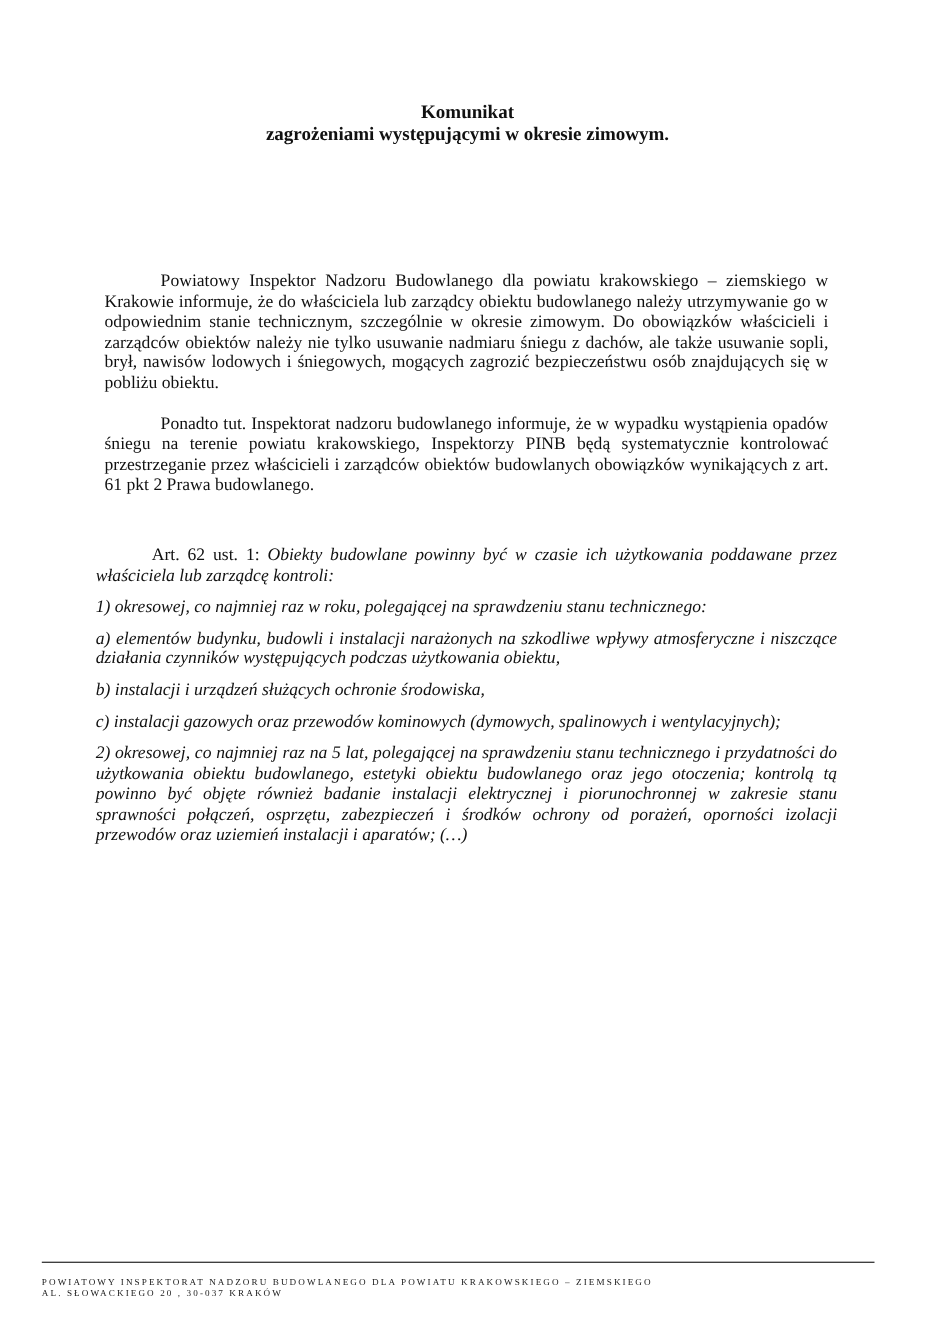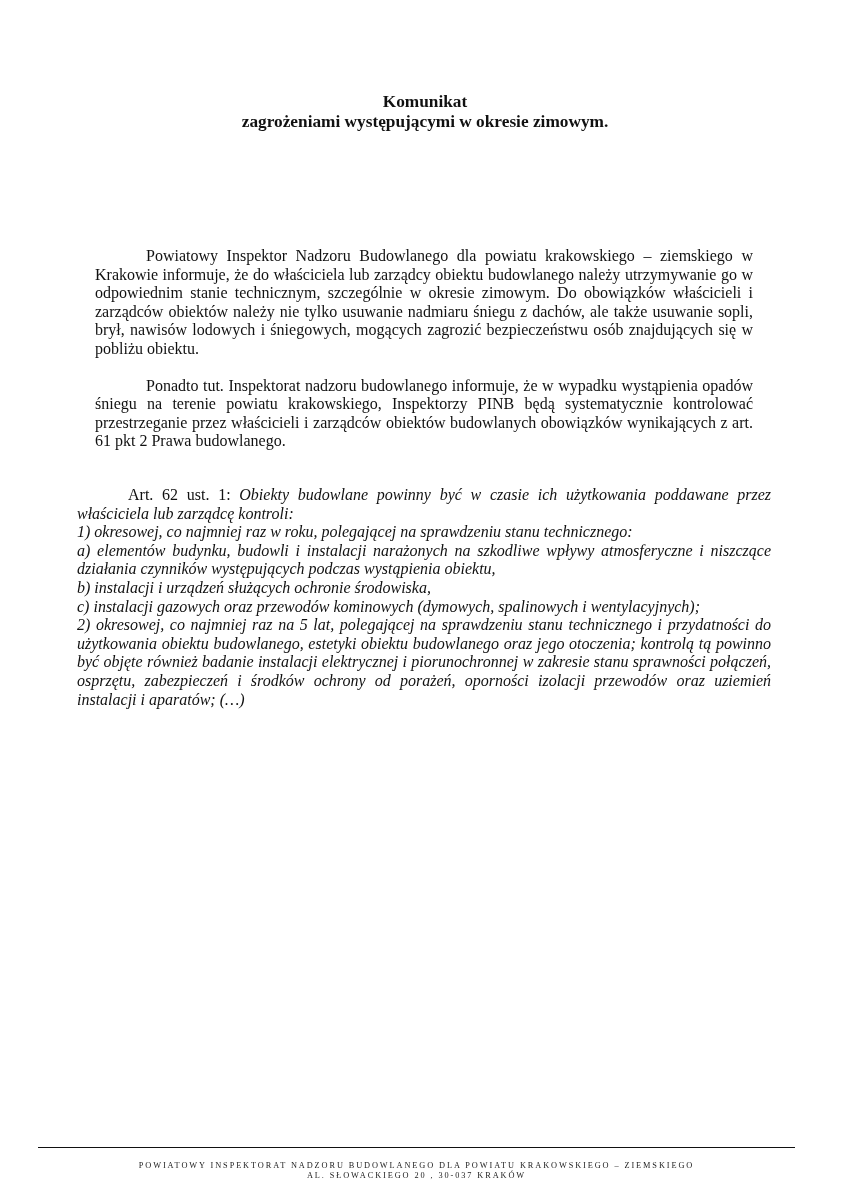--- a/index.html
+++ b/index.html
@@ -47,39 +47,38 @@
     }
     .law-block {
       position: absolute;
       left: 77px;
       width: 694px;
       top: 486px;
       font-size: 16px;
       line-height: 18.6px;
     }
     .law-block p {
-      margin: 0;
+      margin: 10px;
       text-align: justify;
     }
     .law-block p.indent { text-indent: 51px; }
     .law-block em { font-style: italic; }
     .footer-rule {
       position: absolute;
       left: 38px;
       width: 757px;
       top: 1147px;
       height: 0;
       border-top: 1.6px solid #111111;
     }
     .footer-text {
       position: absolute;
       left: 38px;
       width: 757px;
       top: 1161px;
-      text-align: center;
       font-size: 8.3px;
       line-height: 10px;
       letter-spacing: 1.9px;
       color: #222222;
     }
   </style>
 </head>
 <body>
 
 <div class="page">
@@ -90,21 +89,21 @@
   </div>
 
   <div class="body-text">
     <p>Powiatowy Inspektor Nadzoru Budowlanego dla powiatu krakowskiego – ziemskiego w Krakowie informuje, że do właściciela lub zarządcy obiektu budowlanego należy utrzymywanie go w odpowiednim stanie technicznym, szczególnie w okresie zimowym. Do obowiązków właścicieli i zarządców obiektów należy nie tylko usuwanie nadmiaru śniegu z dachów, ale także usuwanie sopli, brył, nawisów lodowych i śniegowych, mogących zagrozić bezpieczeństwu osób znajdujących się w pobliżu obiektu.</p>
     <p>Ponadto tut. Inspektorat nadzoru budowlanego informuje, że w wypadku wystąpienia opadów śniegu na terenie powiatu krakowskiego, Inspektorzy PINB będą systematycznie kontrolować przestrzeganie przez właścicieli i zarządców obiektów budowlanych obowiązków wynikających z art. 61 pkt 2 Prawa budowlanego.</p>
   </div>
 
   <div class="law-block">
     <p class="indent"><span>Art.  62 ust. 1: </span><em>Obiekty budowlane powinny być w czasie ich użytkowania poddawane przez właściciela lub zarządcę kontroli:</em></p>
     <p><em>1) okresowej, co najmniej raz w roku, polegającej na sprawdzeniu stanu technicznego:</em></p>
-    <p><em>a) elementów budynku, budowli i instalacji narażonych na szkodliwe wpływy atmosferyczne i niszczące działania czynników występujących podczas wystąpienia obiektu,</em></p>
+    <p><em>a) elementów budynku, budowli i instalacji narażonych na szkodliwe wpływy atmosferyczne i niszczące działania czynników występujących podczas użytkowania obiektu,</em></p>
     <p><em>b) instalacji i urządzeń służących ochronie środowiska,</em></p>
     <p><em>c) instalacji gazowych oraz przewodów kominowych (dymowych, spalinowych i wentylacyjnych);</em></p>
     <p><em>2) okresowej, co najmniej raz na 5 lat, polegającej na sprawdzeniu stanu technicznego i przydatności do użytkowania obiektu budowlanego, estetyki obiektu budowlanego oraz jego otoczenia; kontrolą tą powinno być objęte również badanie instalacji elektrycznej i piorunochronnej w zakresie stanu sprawności połączeń, osprzętu, zabezpieczeń i środków ochrony od porażeń, oporności izolacji przewodów oraz uziemień instalacji i aparatów; (…)</em></p>
   </div>
 
   <div class="footer-rule"></div>
   <div class="footer-text">
     <div>POWIATOWY INSPEKTORAT NADZORU BUDOWLANEGO DLA POWIATU KRAKOWSKIEGO – ZIEMSKIEGO</div>
     <div>AL. SŁOWACKIEGO 20 , 30-037 KRAKÓW</div>
   </div>

